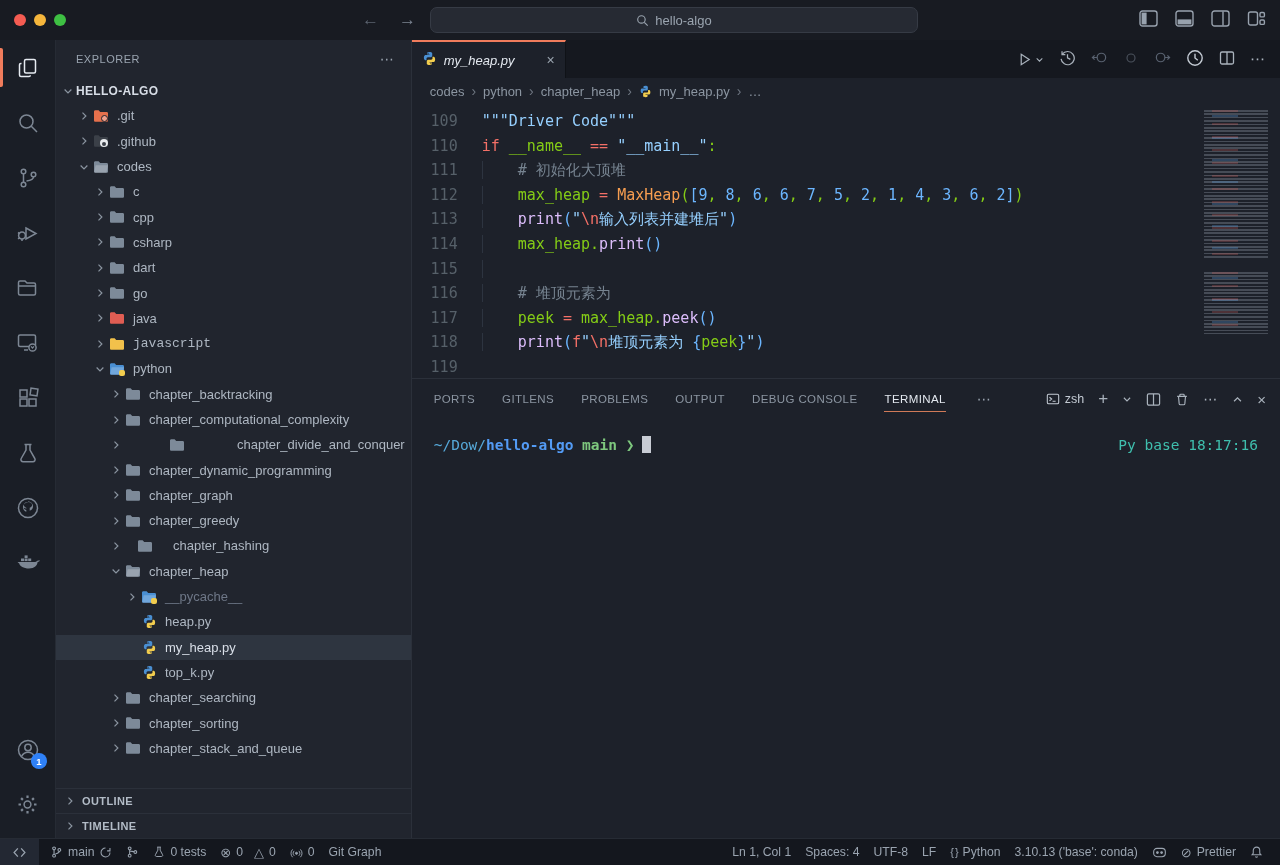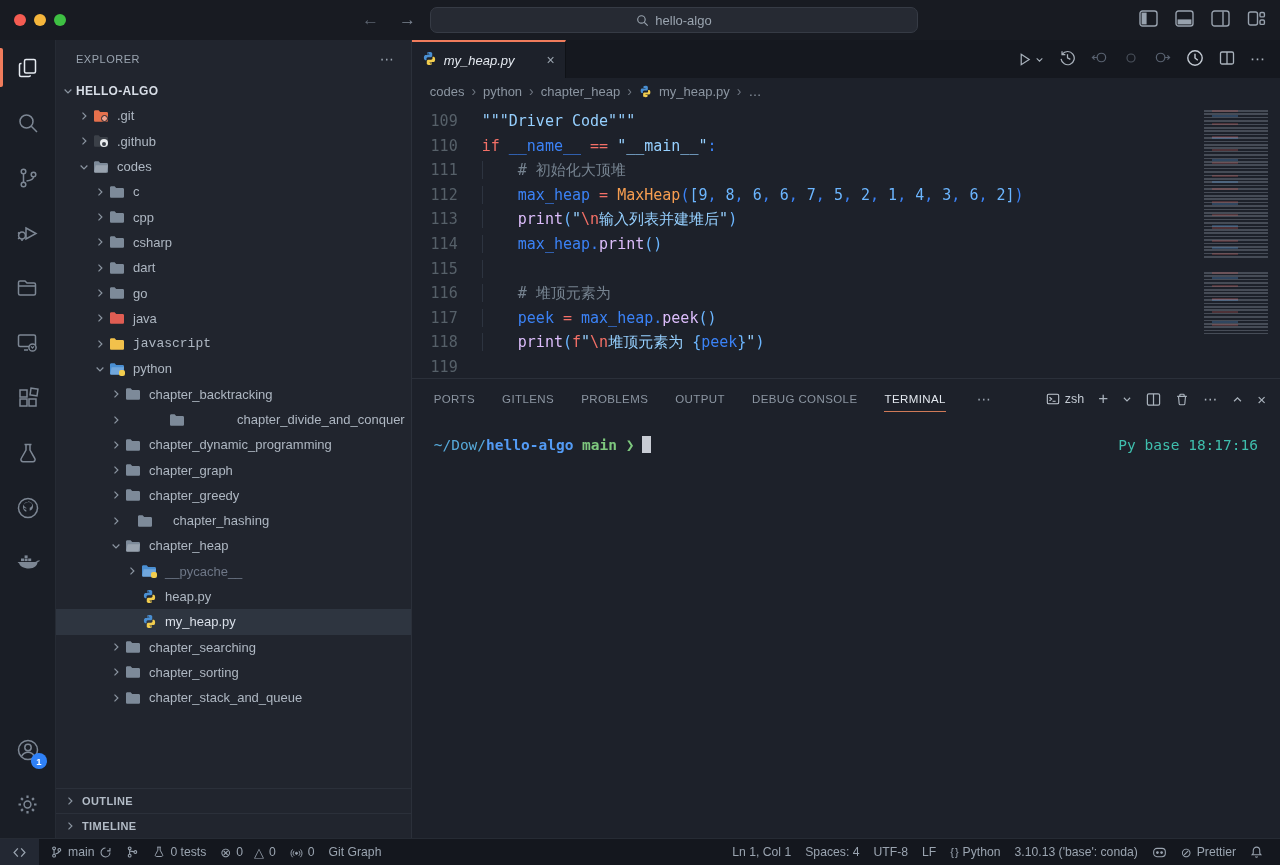--- a/index.html
+++ b/index.html
@@ -51,21 +51,21 @@
   .ed-actions{position:absolute;right:14px;top:0;height:38px;display:flex;align-items:center;gap:15px;color:#aab3bd;font-size:15px}
   .ed-actions .dim{color:#596270}
   .breadcrumbs{flex:0 0 26px;display:flex;align-items:center;gap:7px;padding-left:18px;font-size:13px;color:#8b95a1}
   .breadcrumbs .sep{color:#6e7681;font-size:14px}
   .breadcrumbs .ficon{display:flex}
 
   
   .codewrap{flex:0 0 274px;position:relative;overflow:hidden;font-family:"DejaVu Sans Mono",monospace;font-size:15px;line-height:24.6px;padding-top:5px}
   .cl{display:flex;white-space:pre}
   .cl .ln{flex:0 0 46px;text-align:right;color:#566069;margin-right:24px;user-select:none}
-  .t-p{color:#3b82f6}.t-k{color:#f47067}.t-s{color:#96d0ff}.t-n{color:#6cb6ff}
+  .t-p{color:#84cc16}.t-k{color:#f47067}.t-s{color:#96d0ff}.t-n{color:#6cb6ff}
   .t-f{color:#dcbdfb}.t-c{color:#f69d50}.t-m{color:#768390}.t-e{color:#f47067}
   .t-g{box-shadow:inset 1px 0 0 #2d3440}
   .minimap{position:absolute;right:8px;top:0;width:74px;height:330px;opacity:.9}
   .mm-b{position:absolute;left:6px;right:4px;background:
       repeating-linear-gradient(180deg, rgba(150,160,172,.38) 0 1.6px, transparent 1.6px 3.4px)}
   .mm-b.c1{top:6px;height:150px}
   .mm-b.c2{top:168px;height:62px}
   .mm-b::after{content:"";position:absolute;left:8px;right:30px;top:0;bottom:0;background:
       repeating-linear-gradient(180deg, rgba(244,112,103,.25) 0 1.6px, transparent 1.6px 13px),
       repeating-linear-gradient(180deg, transparent 0 5px, rgba(108,182,255,.28) 5px 6.6px, transparent 6.6px 22px)}
@@ -401,20 +401,33 @@
                 <path d="M6 3.5 L10.5 8 L6 12.5"></path>
               </svg>
             </span>
             <span class="ficon">
               <svg width="16" height="14" viewBox="0 0 16 14">
                 <path fill="#7d8a99" d="M1 2.6 C1 1.9 1.6 1.3 2.3 1.3 H5.6 L7.2 2.9 H13.7 C14.4 2.9 15 3.5 15 4.2 V11.4 C15 12.1 14.4 12.7 13.7 12.7 H2.3 C1.6 12.7 1 12.1 1 11.4 Z"></path>
               </svg>
             </span>
             <span class="lbl">chapter_backtracking</span>
           </div>
+          <div class="row" style="padding-left: 52px;">
+            <span class="chev">
+              <svg width="12" height="12" viewBox="0 0 16 16" fill="none" stroke="#8b95a1" stroke-width="1.6">
+                <path d="M6 3.5 L10.5 8 L6 12.5"></path>
+              </svg>
+            </span>
+            <span class="ficon">
+              <svg width="16" height="14" viewBox="0 0 16 14">
+                <path fill="#7d8a99" d="M1 2.6 C1 1.9 1.6 1.3 2.3 1.3 H5.6 L7.2 2.9 H13.7 C14.4 2.9 15 3.5 15 4.2 V11.4 C15 12.1 14.4 12.7 13.7 12.7 H2.3 C1.6 12.7 1 12.1 1 11.4 Z"></path>
+              </svg>
+            </span>
+            <span class="lbl">chapter_computational_complexity</span>
+          </div>
           <div class="row" style="padding-left: 52px; gap: 44px;">
             <span class="chev">
               <svg width="12" height="12" viewBox="0 0 16 16" fill="none" stroke="#8b95a1" stroke-width="1.6">
                 <path d="M6 3.5 L10.5 8 L6 12.5"></path>
               </svg>
             </span>
             <span class="ficon">
               <svg width="16" height="14" viewBox="0 0 16 14">
                 <path fill="#7d8a99" d="M1 2.6 C1 1.9 1.6 1.3 2.3 1.3 H5.6 L7.2 2.9 H13.7 C14.4 2.9 15 3.5 15 4.2 V11.4 C15 12.1 14.4 12.7 13.7 12.7 H2.3 C1.6 12.7 1 12.1 1 11.4 Z"></path>
               </svg>
@@ -516,20 +529,30 @@
           </div>
           <div class="row sel" style="padding-left: 68px;">
             <span class="chev"></span>
             <span class="ficon">
               <svg width="15" height="15" viewBox="0 0 16 16">
                 <path fill="#4a8fd2" d="M7.9 1c-2.6 0-2.4 1.1-2.4 1.1v1.6h2.5v.5H3.9S2 4 2 7s1.7 2.9 1.7 2.9h1.1V8.4s-.1-1.7 1.7-1.7h2.8s1.6 0 1.6-1.6V2.7S11.2 1 7.9 1zM6.5 2.2a.55.55 0 1 1 0 1.1.55.55 0 0 1 0-1.1z"></path>
                 <path fill="#f2cd4e" d="M8.1 15c2.6 0 2.4-1.1 2.4-1.1v-1.6H8v-.5h4.1S14 12 14 9s-1.7-2.9-1.7-2.9h-1.1v1.5s.1 1.7-1.7 1.7H6.7s-1.6 0-1.6 1.6v2.4S4.8 15 8.1 15zm1.4-1.2a.55.55 0 1 1 0-1.1.55.55 0 0 1 0 1.1z"></path>
               </svg>
             </span>
             <span class="lbl">my_heap.py</span>
+          </div>
+          <div class="row" style="padding-left: 68px;">
+            <span class="chev"></span>
+            <span class="ficon">
+              <svg width="15" height="15" viewBox="0 0 16 16">
+                <path fill="#4a8fd2" d="M7.9 1c-2.6 0-2.4 1.1-2.4 1.1v1.6h2.5v.5H3.9S2 4 2 7s1.7 2.9 1.7 2.9h1.1V8.4s-.1-1.7 1.7-1.7h2.8s1.6 0 1.6-1.6V2.7S11.2 1 7.9 1zM6.5 2.2a.55.55 0 1 1 0 1.1.55.55 0 0 1 0-1.1z"></path>
+                <path fill="#f2cd4e" d="M8.1 15c2.6 0 2.4-1.1 2.4-1.1v-1.6H8v-.5h4.1S14 12 14 9s-1.7-2.9-1.7-2.9h-1.1v1.5s.1 1.7-1.7 1.7H6.7s-1.6 0-1.6 1.6v2.4S4.8 15 8.1 15zm1.4-1.2a.55.55 0 1 1 0-1.1.55.55 0 0 1 0 1.1z"></path>
+              </svg>
+            </span>
+            <span class="lbl">top_k.py</span>
           </div>
           <div class="row" style="padding-left: 52px;">
             <span class="chev">
               <svg width="12" height="12" viewBox="0 0 16 16" fill="none" stroke="#8b95a1" stroke-width="1.6">
                 <path d="M6 3.5 L10.5 8 L6 12.5"></path>
               </svg>
             </span>
             <span class="ficon">
               <svg width="16" height="14" viewBox="0 0 16 14">
                 <path fill="#7d8a99" d="M1 2.6 C1 1.9 1.6 1.3 2.3 1.3 H5.6 L7.2 2.9 H13.7 C14.4 2.9 15 3.5 15 4.2 V11.4 C15 12.1 14.4 12.7 13.7 12.7 H2.3 C1.6 12.7 1 12.1 1 11.4 Z"></path>

